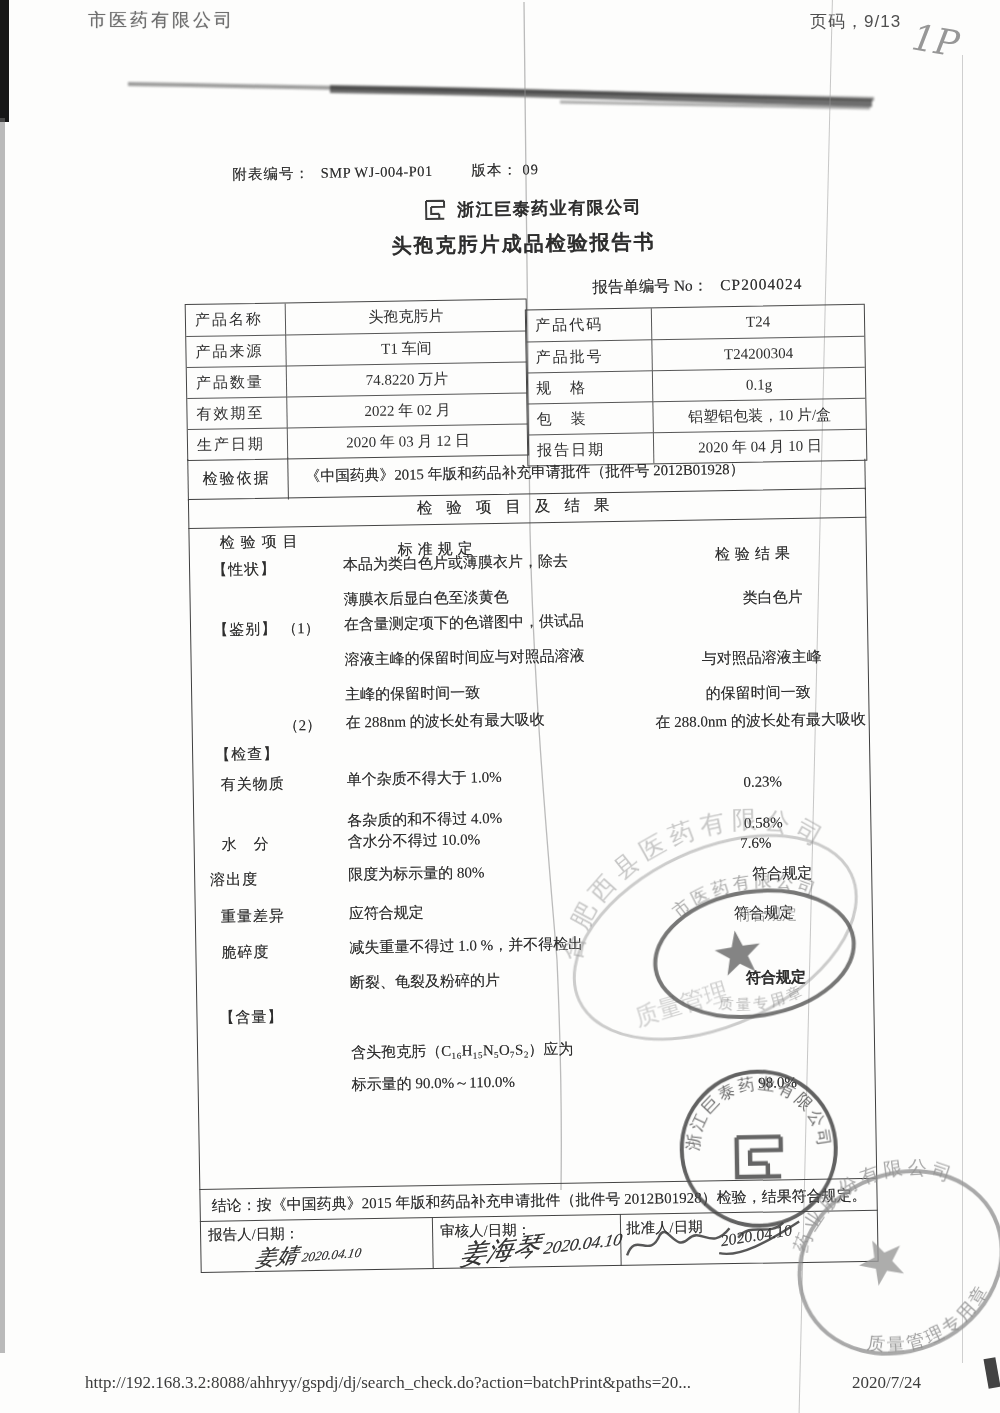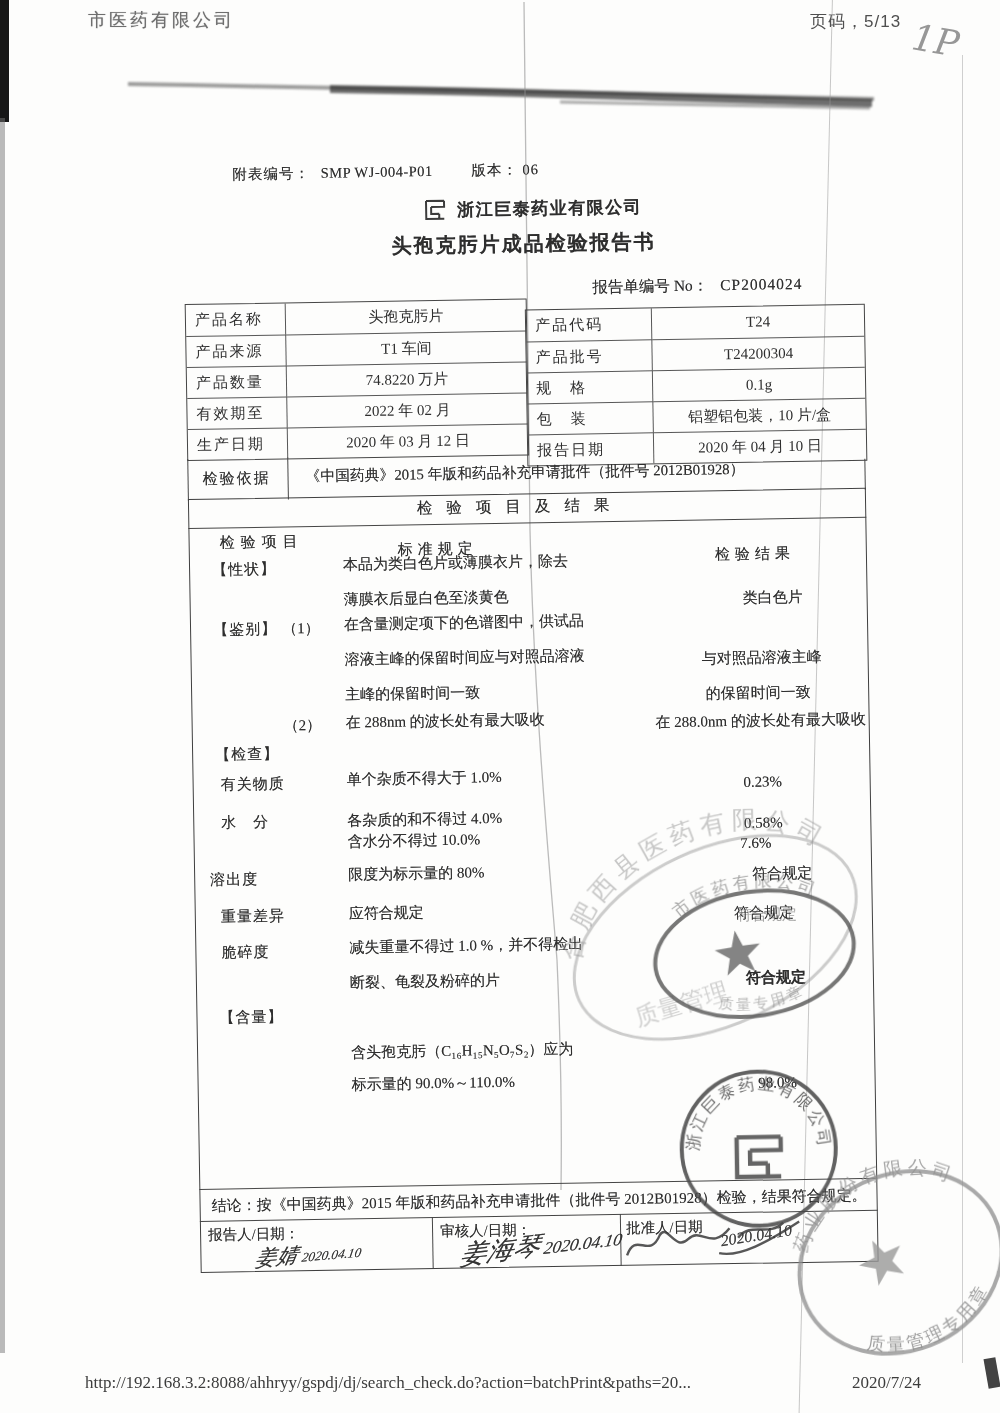--- a/index.html
+++ b/index.html
@@ -32,21 +32,21 @@
   .res{font-size:15px;text-align:center;}
   .lab2{font-size:15px;letter-spacing:1px;}
   .sig{font-style:italic;color:#343434;}
   .stamp{position:absolute;pointer-events:none;filter:blur(.4px);}
   svg text{font-family:"Liberation Serif",serif;}
 </style>
 </head>
 <body>
 
 <div class="t app-title">市医药有限公司</div>
-<div class="t page-label">页码，5/13</div>
+<div class="t page-label">页码，9/13</div>
 <div class="t hand-mark">1P</div>
 
 <div class="abs" style="left:0;top:0;width:9px;height:122px;background:#171717;"></div>
 <div class="abs" style="left:0;top:118px;width:5px;height:1235px;background:#777;opacity:.5;"></div>
 <svg class="abs" style="left:0;top:60px;filter:blur(.8px);" width="1000" height="56" viewBox="0 0 1000 56">
   <path d="M128,24 C300,27 480,30 600,33 C720,36 820,38 874,39" stroke="#3a3a3a" stroke-width="4" fill="none" opacity=".5"></path>
   <path d="M330,29 C480,31 560,34 660,37 C760,40 830,42 872,43" stroke="#222" stroke-width="8" fill="none" opacity=".65"></path>
   <path d="M560,42 C680,45 790,47 870,48" stroke="#555" stroke-width="3" fill="none" opacity=".5"></path>
 </svg>
 <svg class="abs" style="left:0;top:0;" width="1000" height="1300" viewBox="0 0 1000 1300">
@@ -55,21 +55,21 @@
 <div class="abs" style="left:832px;top:-4px;width:1.3px;height:1424px;background:#9a9a9a;opacity:.55;transform:rotate(1.35deg);transform-origin:top center;"></div>
 <div class="abs" style="left:962px;top:55px;width:1px;height:1308px;background:#cfcfcf;"></div>
 <div class="abs" style="left:986px;top:1358px;width:12px;height:30px;background:#222;opacity:.85;transform:rotate(-10deg);"></div>
 
 <div class="doc">
 
   <div class="t meta">
     <span>附表编号：</span>
     <span style="margin-left:6px;letter-spacing:.5px;">SMP WJ-004-P01</span>
     <span style="margin-left:34px;">版本：</span>
-    <span>06</span>
+    <span>09</span>
   </div>
 
   <svg class="abs" style="left:272px;top:56px;" width="24" height="24" viewBox="-12 -12 24 24">
     <path d="M-9,-9 H9 M-9,-9 V9 H9 M9,-9 V-3 H-4 M-4,-3 V4 H4 M4,4 V9" stroke="#3c3c3c" stroke-width="2" fill="none"></path>
   </svg>
   <div class="t company">浙江巨泰药业有限公司</div>
   <div class="t doctitle">头孢克肟片成品检验报告书</div>
 
   <div class="t repno">
     <span>报告单编号 No：</span>
@@ -131,21 +131,21 @@
   <div class="t" style="left:124px;top:572px;font-size:15px;">（2）</div>
   <div class="t std" style="top:570px;">在 288nm 的波长处有最大吸收</div>
   <div class="t res" style="left:456px;top:575px;width:290px;">在 288.0nm 的波长处有最大吸收</div>
 
   <div class="t lab2" style="left:55px;top:600px;">【检查】</div>
   <div class="t lab2" style="left:60px;top:630px;">有关物质</div>
   <div class="t std" style="top:627px;">单个杂质不得大于 1.0%</div>
   <div class="t res" style="left:557px;top:637px;width:90px;">0.23%</div>
   <div class="t std" style="top:668px;">各杂质的和不得过 4.0%</div>
   <div class="t res" style="left:557px;top:678px;width:90px;">0.58%</div>
-  <div class="t lab2" style="left:60px;top:668px;font-family:Liberation Mono, monospace;">水　分</div>
+  <div class="t lab2" style="left:60px;top:690px;font-family:Liberation Mono, monospace;">水　分</div>
   <div class="t std" style="top:689px;">含水分不得过 10.0%</div>
   <div class="t res" style="left:549px;top:698px;width:90px;">7.6%</div>
   <div class="t lab2" style="left:48px;top:725px;">溶出度</div>
   <div class="t std" style="top:722px;">限度为标示量的 80%</div>
   <div class="t res" style="left:578px;top:728px;width:84px;">符合规定</div>
   <div class="t lab2" style="left:58px;top:762px;">重量差异</div>
   <div class="t std" style="top:761px;">应符合规定</div>
   <div class="t res" style="left:559px;top:767px;width:84px;text-shadow:3px 2px 0 rgba(90,90,90,.55);">符合规定</div>
   <div class="t lab2" style="left:58px;top:798px;">脆碎度</div>
   <div class="t std" style="top:795px;">减失重量不得过 1.0 %，并不得检出</div>

